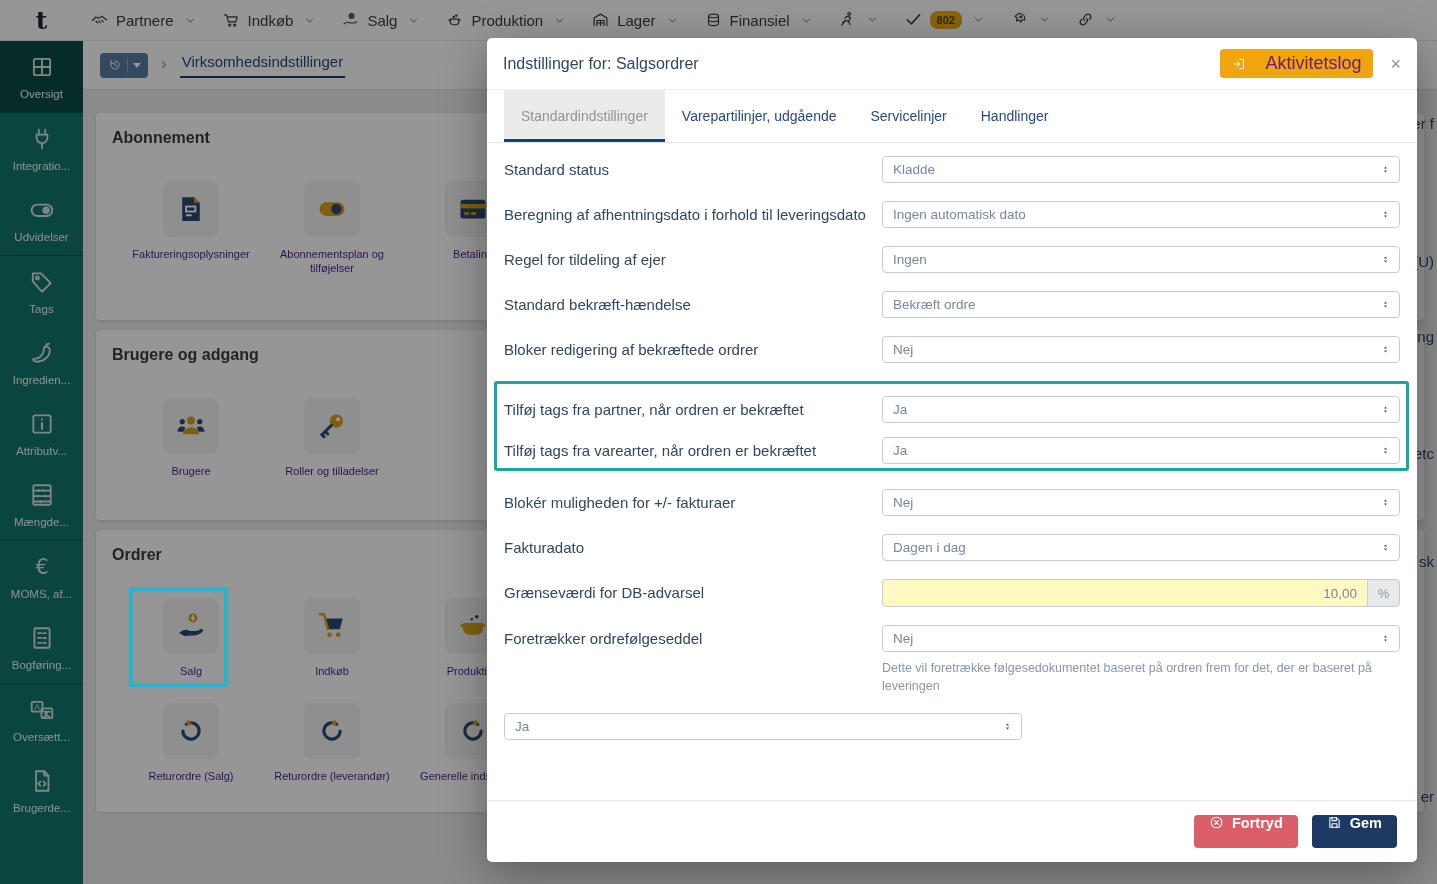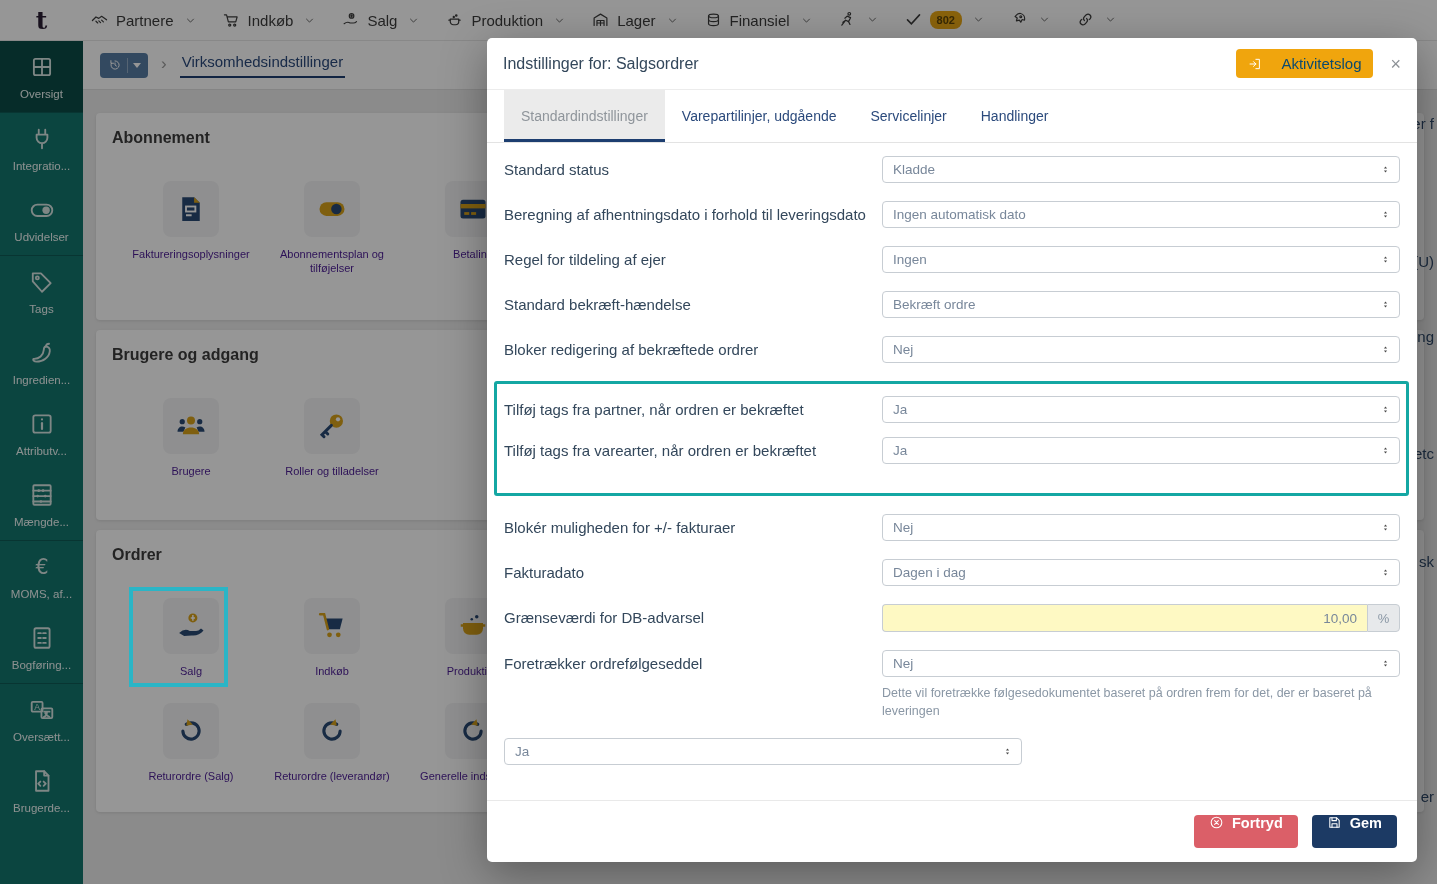--- a/index.html
+++ b/index.html
@@ -50,40 +50,40 @@
   .frag{position:absolute;right:3px;color:#2f4a6b;font-size:15px;white-space:nowrap}
 
   
   .dim{position:absolute;inset:0;background:rgba(0,0,0,.41);z-index:5}
   .salg-highlight{position:absolute;left:129px;top:587px;width:99px;height:100px;border:4px solid var(--card-highlight-teal,#24b6c3);z-index:6;pointer-events:none}
 
   
   .modal{position:absolute;left:487px;top:38px;width:930px;height:824px;background:#fff;border-radius:5px;box-shadow:0 12px 45px rgba(0,0,0,.35);z-index:10;display:flex;flex-direction:column}
   .mhead{height:52px;flex:none;display:flex;align-items:center;padding:0 16px;border-bottom:1px solid #ececec}
   .mtitle{font-size:16px;font-weight:400;color:#33475b}
-  .activity-btn{margin-left:auto;height:29px;background:var(--orange,#f0a50d);border:none;border-radius:4px;color:#0c4a6e;font-size:15px;font-family:inherit;display:flex;align-items:center;gap:19px;padding:0 12px;cursor:pointer}
+  .activity-btn{margin-left:auto;height:29px;background:var(--orange,#f0a50d);border:none;border-radius:4px;color:#701a75;font-size:18px;font-family:inherit;display:flex;align-items:center;gap:19px;padding:0 12px;cursor:pointer}
   .abicon{width:14px;height:14px;color:#fff}
   .mclose{margin-left:17px;color:#8d9297;font-size:18px;line-height:1;cursor:pointer}
   .mtabs{height:53px;flex:none;display:flex;padding:0 17px;border-bottom:1px solid #e3e3e3}
   .mtab{display:flex;align-items:center;padding:0 17px;font-size:14px;color:#2b4a7c;cursor:pointer;white-space:nowrap}
   .mtab.active{background:#ebebeb;color:#8f959b;box-shadow:inset 0 -3px 0 var(--navy,#1d3e70)}
   .mbody{flex:1;padding:13px 17px 0;overflow:hidden}
   .mrow{display:flex;justify-content:space-between;align-items:flex-start;margin-bottom:18px}
   .mlabel{width:372px;font-size:15px;color:#33475b;line-height:1.35;padding-top:4px}
   .mcol{width:518px}
   .select{height:27px;border:1px solid #c7cdd3;border-radius:4px;background:#fff;display:flex;align-items:center;justify-content:space-between;padding:0 9px 0 10px;cursor:pointer}
   .selval{font-size:13.5px;color:#78879a}
   .ud{width:9px;height:13px;color:#4a4a4a}
   .igroup{display:flex;height:28px}
   .inp{flex:1;border:1px solid #c7cdd3;border-right:none;border-radius:4px 0 0 4px;background:#fef9c3;display:flex;align-items:center;justify-content:flex-end;padding:0 10px;font-size:13.5px;color:#78879a}
   .addon{width:33px;border:1px solid #c7cdd3;border-radius:0 4px 4px 0;background:#e7e9eb;color:#8a97a5;font-size:13px;display:flex;align-items:center;justify-content:center}
   .help{margin-top:7px;font-size:12.5px;color:#8a97a5;line-height:1.45}
   .hl-box{border:3px solid var(--accent-teal,#14a7a3);border-radius:3px;margin:0 -9px 18px -10px;padding:12px 6px 0 7px}
   .hl-box .mrow{margin-bottom:14px}
-  .hl-box .mrow:last-child{margin-bottom:29px}
+  .hl-box .mrow:last-child{margin-bottom:4px}
   .mfoot{height:62px;flex:none;border-top:1px solid #e9e9e9;display:flex;align-items:center;justify-content:flex-end;gap:14px;padding:0 20px}
   .btn{height:33px;border:none;border-radius:4px;color:#fff;font-size:14.5px;font-weight:700;font-family:inherit;display:flex;align-items:flex-start;gap:8px;padding:0 15px;cursor:pointer}
   .btn.cancel{background:var(--danger-red,#db5f68)}
   .btn.save{background:var(--navy-btn,#1c3a64)}
   .bicon{width:15px;height:15px;color:#fff}
 </style>
 </head>
 <body>
 
 <div class="topbar">

